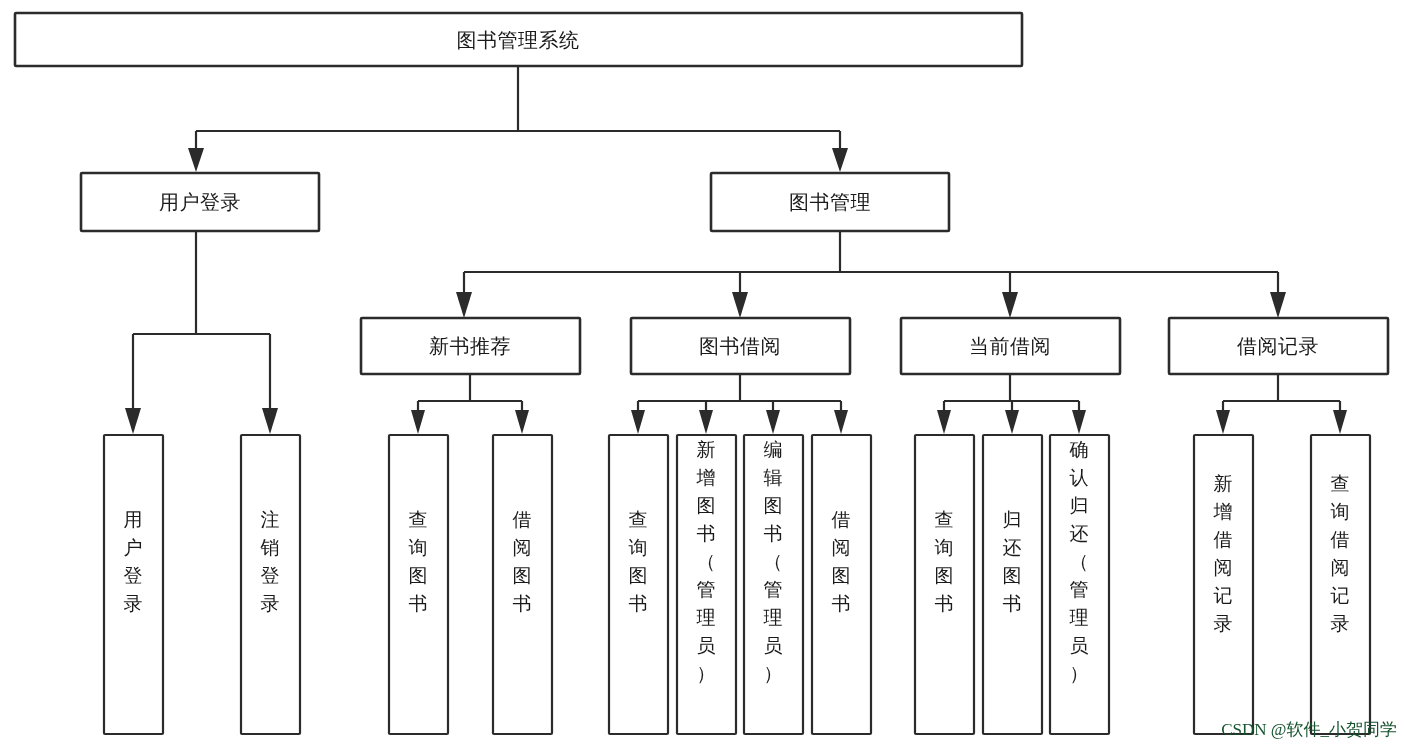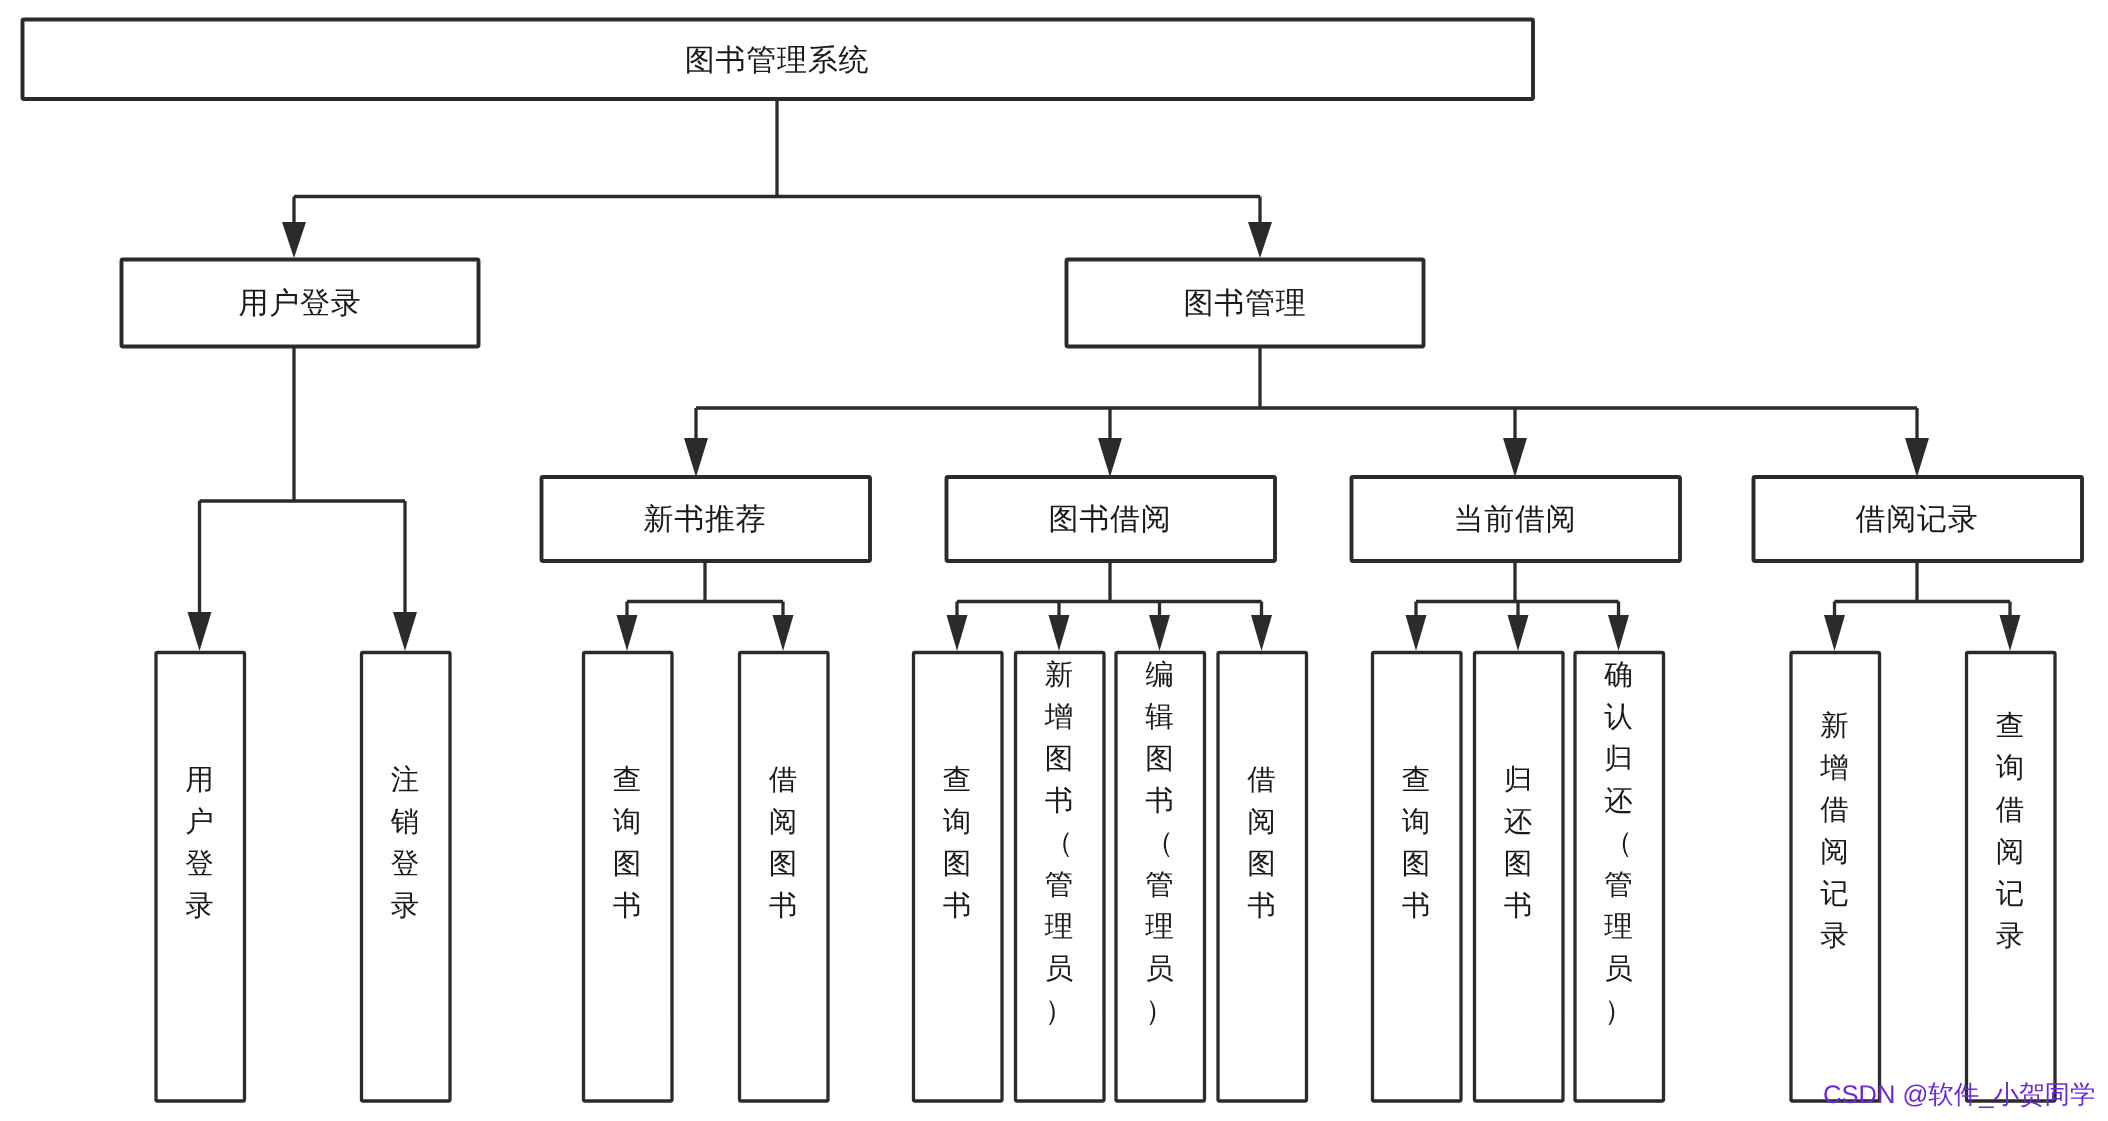--- a/index.html
+++ b/index.html
@@ -57,23 +57,23 @@
     fill: none;
   }
   .arrow-head {
     fill: #2b2b2b;
     stroke: none;
   }
   .watermark {
     position: absolute;
     right: 8px;
     bottom: 6px;
-    font-family: Liberation Sans, sans-serif;
+    font-family: Liberation Serif, serif;
     font-size: 17px;
-    color: #6d28d9;
+    color: #14532d;
     white-space: nowrap;
     user-select: none;
     pointer-events: none;
   }
 </style>
 </head>
 <body>
 
 <div id="diagram-root">
 

